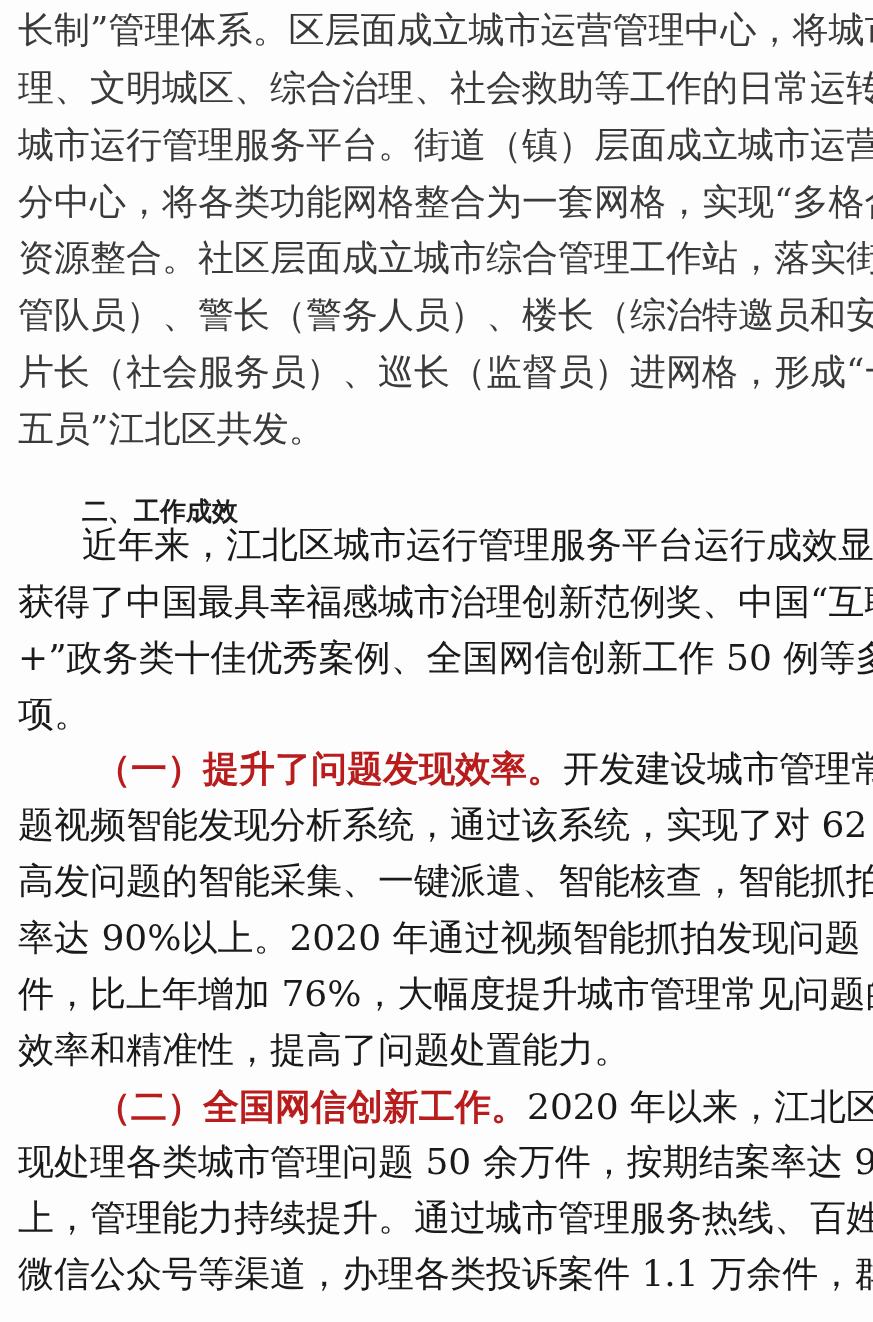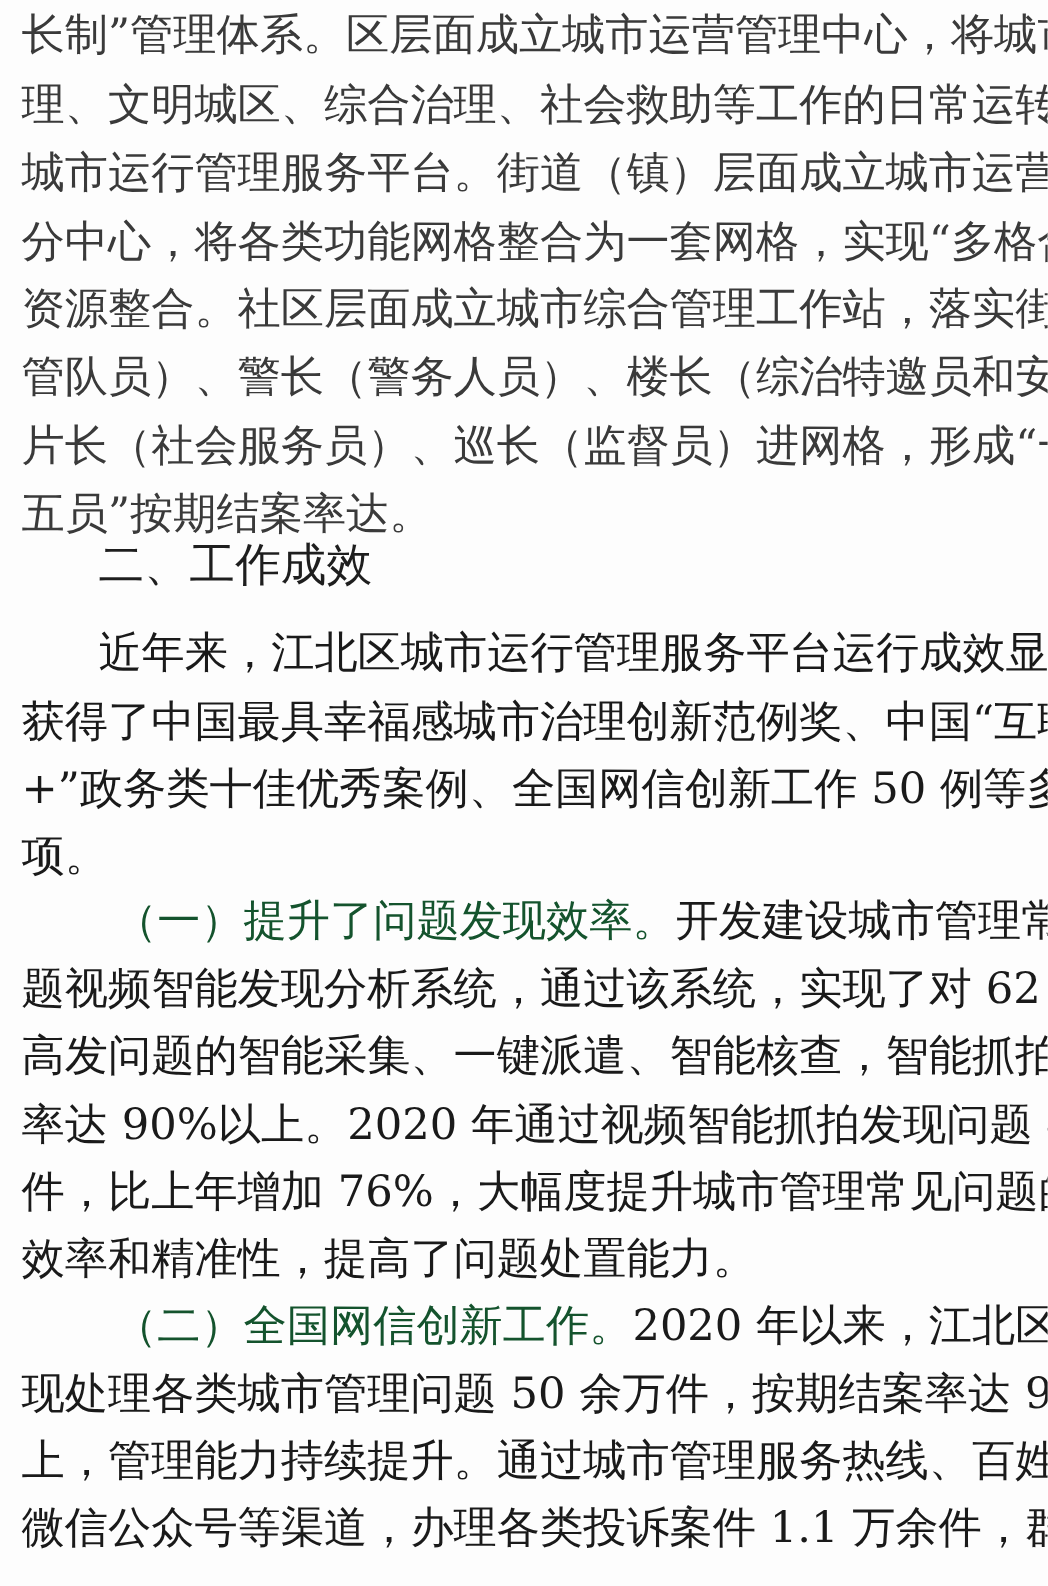--- a/index.html
+++ b/index.html
@@ -12,43 +12,43 @@
   }
   .line {
     position: absolute; left: 18px; width: 838px;
     font-size: 36px; line-height: 44px; height: 44px;
     white-space: nowrap; text-align: justify; text-align-last: justify;
     letter-spacing: 0px;
   }
   .top .line { color: #3a3a3a; }
   .line.last { text-align-last: left; }
   .heading {
-    position: absolute; left: 82px; top: 448px;
+    position: absolute; left: 82px; top: 489px;
     font-family: "DejaVu Sans", "Liberation Sans", sans-serif;
-    font-weight: normal; font-size: 38px; line-height: 44px; color: #1e1e1e;
+    font-weight: bold; font-size: 26px; line-height: 44px; color: #1e1e1e;
   }
-  .bold { font-weight: normal; color: #14532d; }
+  .bold { font-weight: bold; color: #b91c1c; }
   .indent { left: 82px; width: 774px; }
   .indent2 { left: 95px; width: 761px; }
   .dark .line { color: #1a1a1a; }
 </style>
 </head>
 <body>
 
 <div class="page">
 
   <div class="top">
     <div class="line" style="top:8px">长制”管理体系。区层面成立城市运营管理中心，将城市管</div>
     <div class="line" style="top:66px">理、文明城区、综合治理、社会救助等工作的日常运转纳入</div>
     <div class="line" style="top:123px">城市运行管理服务平台。街道（镇）层面成立城市运营管理</div>
     <div class="line" style="top:180px">分中心，将各类功能网格整合为一套网格，实现“多格合一”、</div>
     <div class="line" style="top:236px">资源整合。社区层面成立城市综合管理工作站，落实街长（城</div>
     <div class="line" style="top:293px">管队员）、警长（警务人员）、楼长（综治特邀员和安全员）、</div>
     <div class="line" style="top:350px">片长（社会服务员）、巡长（监督员）进网格，形成“一格</div>
-    <div class="line last" style="top:407px">五员”按期结案率达。</div>
+    <div class="line last" style="top:407px">五员”江北区共发。</div>
   </div>
 
   <div class="heading">二、工作成效</div>
 
   <div class="dark">
     <div class="line indent" style="top:523px">近年来，江北区城市运行管理服务平台运行成效显著，</div>
     <div class="line" style="top:580px">获得了中国最具幸福感城市治理创新范例奖、中国“互联网</div>
     <div class="line" style="top:636px">+”政务类十佳优秀案例、全国网信创新工作 50 例等多个奖</div>
     <div class="line last" style="top:692px">项。</div>
   </div>

